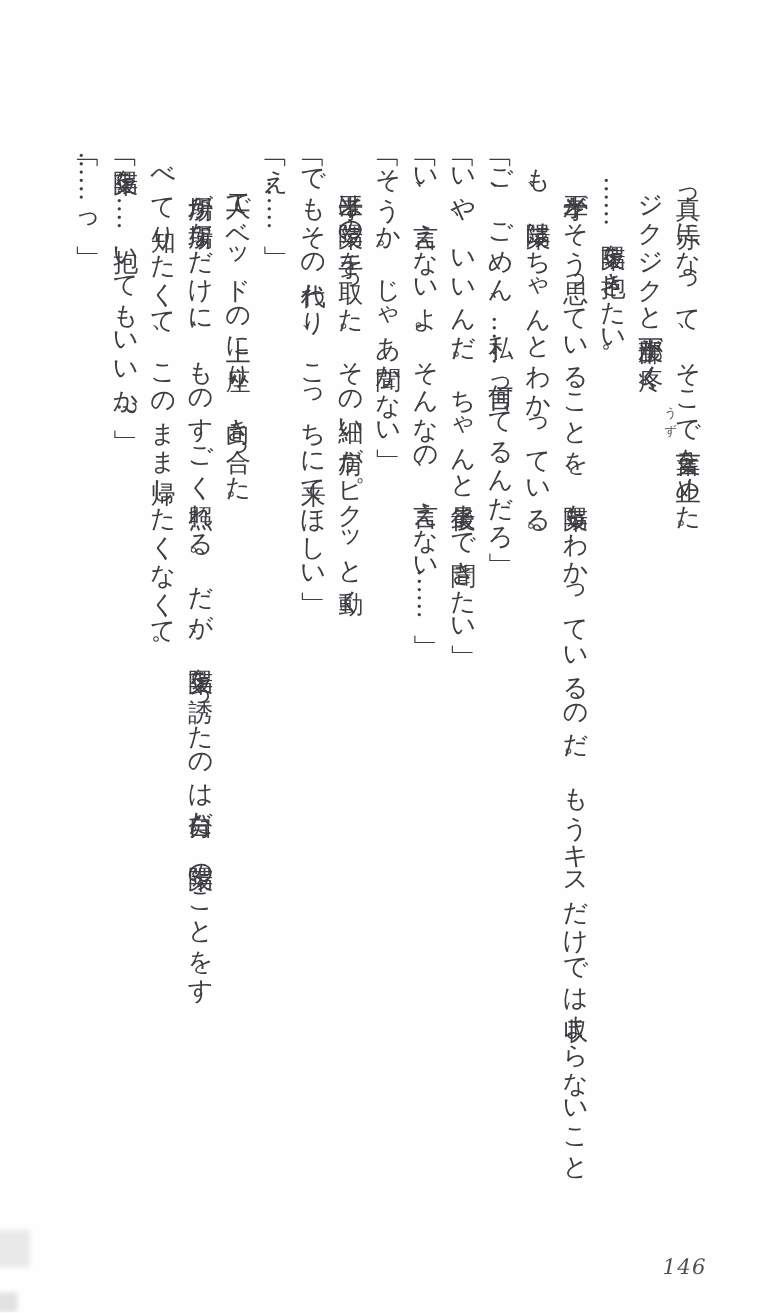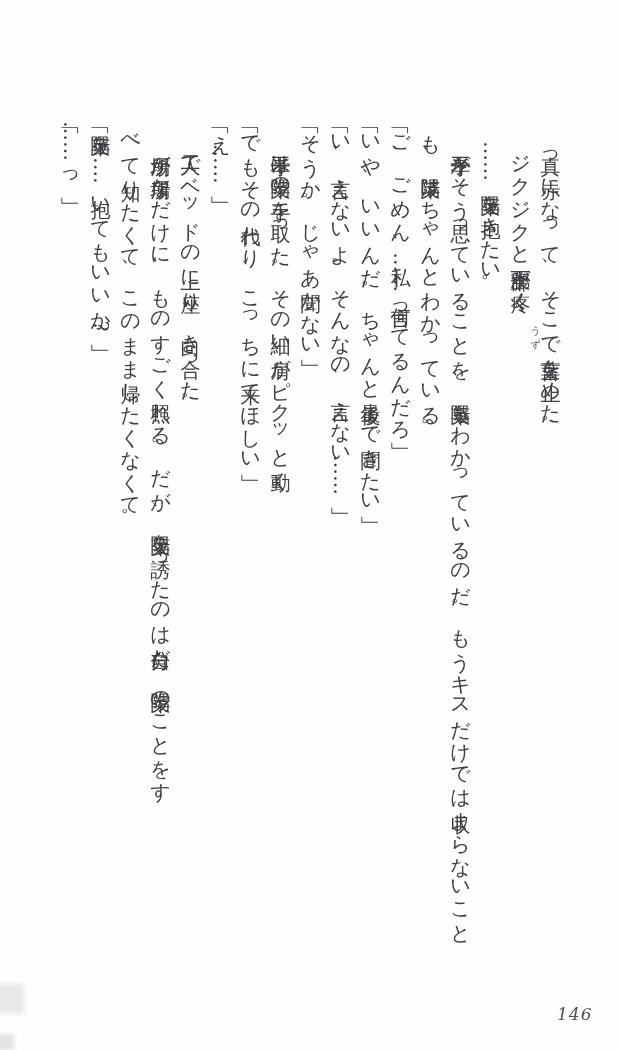--- a/index.html
+++ b/index.html
@@ -45,21 +45,21 @@
     text-orientation: upright;
     font-size: 10px;
     line-height: 12px;
     color: #55555a;
     letter-spacing: 1px;
   }
   
   #page-number {
     position: absolute;
     top: 1004px;
-    left: 557px;
+    left: 530px;
     font-size: 17px;
     font-style: italic;
     color: #4f4f55;
     letter-spacing: 1px;
   }
   
   .scan-smudge {
     position: absolute;
     background: #e9e9e9;
     filter: blur(2px);

